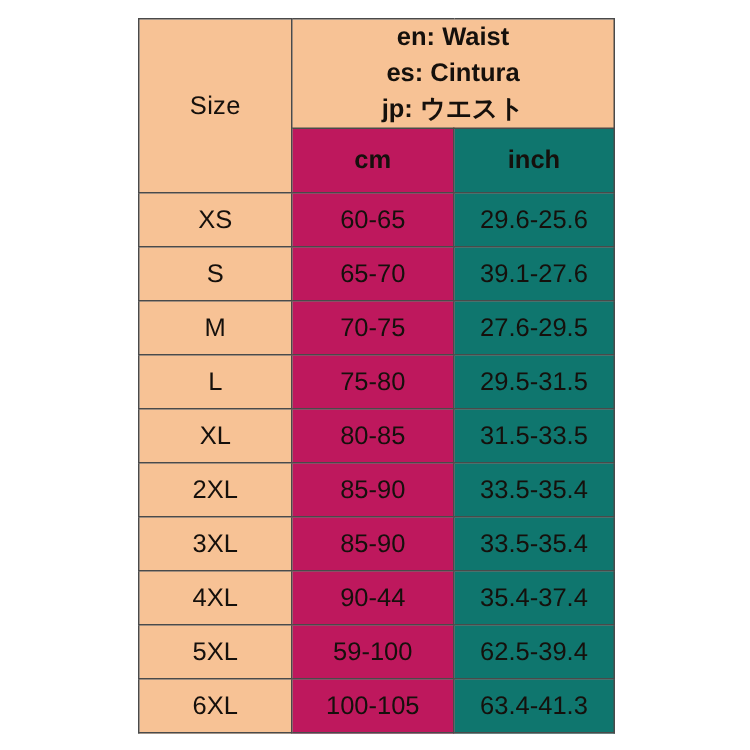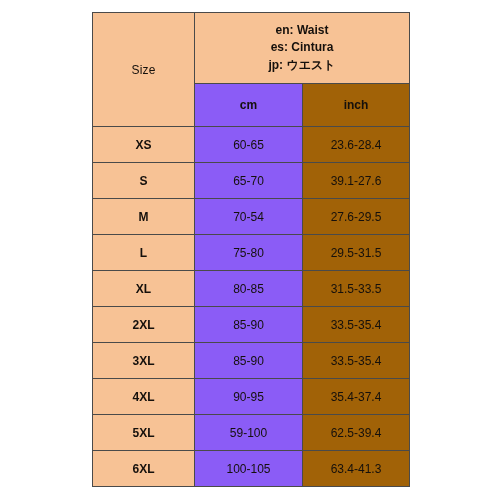--- a/index.html
+++ b/index.html
@@ -26,34 +26,34 @@
     width: 317px;
     height: 475px;
     border-collapse: collapse;
     table-layout: fixed;
   }
 
   table.size-chart td {
     padding: 0;
     text-align: center;
     vertical-align: middle;
-    font-size: 12px;
+    font-size: 17px;
     color: #15100c;
     border: 1px solid #4a4a4a;
   }
 
   
   col.col-size  { width: 102px; }
   col.col-cm    { width: 108px; }
   col.col-inch  { width: 107px; }
 
   
   .fill-orange { background: #f7c295; }
-  .fill-blue   { background: #8b5cf6; }
-  .fill-white  { background: #a16207; }
+  .fill-blue   { background: #be185d; }
+  .fill-white  { background: #0f766e; }
 
   
   .cell-size-title {
     font-size: 15px;
     font-weight: normal;
     letter-spacing: 0.2px;
   }
   .cell-measure-head {
     text-align: left;
     padding: 6px 0 6px 6px;
@@ -65,21 +65,21 @@
   .cell-measure-head .mline { display: block; white-space: nowrap; }
   .cell-unit {
     font-size: 10.5px;
     font-weight: bold;
     height: 42px;
   }
 
   
   tr.data-row td { height: 35px; }
   .cell-size-label {
-    font-weight: bold;
+    font-weight: normal;
     font-size: 11.5px;
   }
   .cell-value { font-size: 11px; margin-left: 20px; }
 
   
   .fill-orange { border-color: #3d3028; }
 </style>
 </head>
 <body>
 
@@ -100,30 +100,30 @@
         </td>
       </tr>
       <tr>
         <td class="fill-blue cell-unit">cm</td>
         <td class="fill-white cell-unit">inch</td>
       </tr>
 
     <tr class="data-row">
           <td class="fill-orange cell-size-label">XS</td>
           <td class="fill-blue cell-value">60-65</td>
-          <td class="fill-white cell-value">23.6-28.4</td>
+          <td class="fill-white cell-value">29.6-25.6</td>
         </tr>
         <tr class="data-row">
           <td class="fill-orange cell-size-label">S</td>
           <td class="fill-blue cell-value">65-70</td>
           <td class="fill-white cell-value">39.1-27.6</td>
         </tr>
         <tr class="data-row">
           <td class="fill-orange cell-size-label">M</td>
-          <td class="fill-blue cell-value">70-54</td>
+          <td class="fill-blue cell-value">70-75</td>
           <td class="fill-white cell-value">27.6-29.5</td>
         </tr>
         <tr class="data-row">
           <td class="fill-orange cell-size-label">L</td>
           <td class="fill-blue cell-value">75-80</td>
           <td class="fill-white cell-value">29.5-31.5</td>
         </tr>
         <tr class="data-row">
           <td class="fill-orange cell-size-label">XL</td>
           <td class="fill-blue cell-value">80-85</td>
@@ -134,21 +134,21 @@
           <td class="fill-blue cell-value">85-90</td>
           <td class="fill-white cell-value">33.5-35.4</td>
         </tr>
         <tr class="data-row">
           <td class="fill-orange cell-size-label">3XL</td>
           <td class="fill-blue cell-value">85-90</td>
           <td class="fill-white cell-value">33.5-35.4</td>
         </tr>
         <tr class="data-row">
           <td class="fill-orange cell-size-label">4XL</td>
-          <td class="fill-blue cell-value">90-95</td>
+          <td class="fill-blue cell-value">90-44</td>
           <td class="fill-white cell-value">35.4-37.4</td>
         </tr>
         <tr class="data-row">
           <td class="fill-orange cell-size-label">5XL</td>
           <td class="fill-blue cell-value">59-100</td>
           <td class="fill-white cell-value">62.5-39.4</td>
         </tr>
         <tr class="data-row">
           <td class="fill-orange cell-size-label">6XL</td>
           <td class="fill-blue cell-value">100-105</td>

